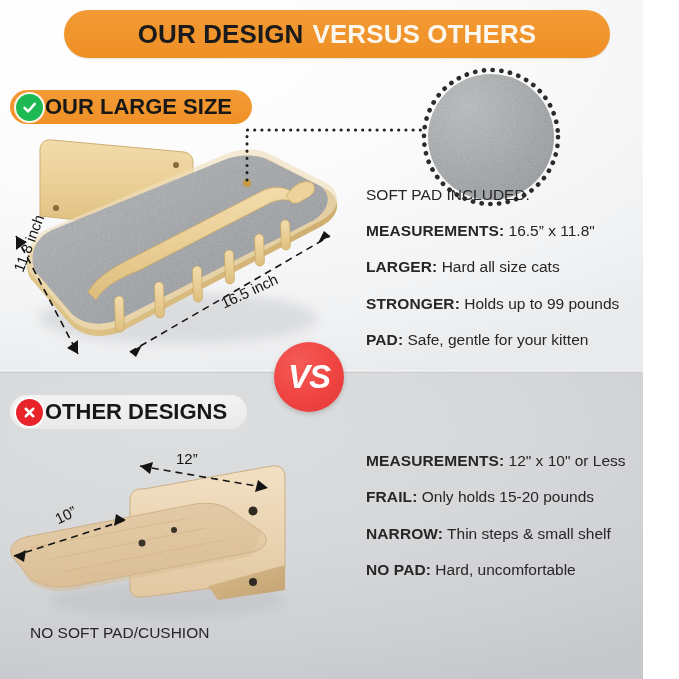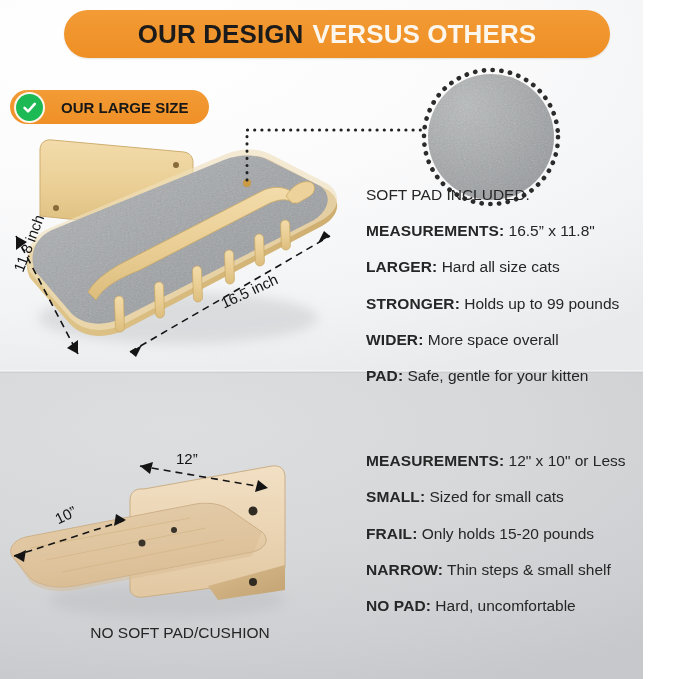--- a/index.html
+++ b/index.html
@@ -39,21 +39,21 @@
   .header-dark{color:#1b1b1b;}
   .header-light{color:#fdf6ec;margin-left:9px;}
 
   
   .badge{
     position:absolute;height:34px;display:flex;align-items:center;
     border-radius:18px;padding-left:6px;padding-right:20px;
   }
   .badge-ours{left:10px;top:90px;background:linear-gradient(to bottom,#f39b36,#ef9026);}
   .badge-others{left:10px;top:395px;background:linear-gradient(to bottom,#f3f3f3,#e9e9ea);}
-  .badge-label{font-size:15px;font-weight:bold;color:#171717;margin-left:2px;white-space:nowrap;padding-left:16px;}
+  .badge-label{font-size:22px;font-weight:bold;color:#171717;margin-left:2px;white-space:nowrap;}
 
   .icon-circle{width:27px;height:27px;border-radius:50%;flex:0 0 auto;position:relative;
                display:flex;align-items:center;justify-content:center;}
   .icon-check{background:#1db954;box-shadow:0 0 0 2px rgba(255,255,255,.9);}
   .icon-cross{background:#e8232a;box-shadow:0 0 0 2px rgba(255,255,255,.9);}
   .icon-circle svg{display:block;}
 
   
   .vs-badge{
     position:absolute;left:274px;top:342px;width:70px;height:70px;border-radius:50%;
@@ -69,21 +69,21 @@
   .list-bottom{top:452px;}
   .feature-row{font-size:15.5px;color:#262626;margin-bottom:18.5px;white-space:nowrap;line-height:1.15;}
   .feature-key{font-weight:bold;letter-spacing:.1px;}
   .feature-val{font-weight:normal;}
 
   .pad-caption{
     position:absolute;left:366px;top:186px;width:310px;text-align:left;
     font-size:15.5px;color:#262626;white-space:nowrap;
   }
   .nopad-caption{
-    position:absolute;left:30px;top:624px;width:300px;text-align:center;
+    position:absolute;left:30px;top:624px;width:300px;
     font-size:15.5px;color:#262626;white-space:nowrap;
   }
 
   
   .pad-swatch{
     position:absolute;left:428px;top:74px;width:126px;height:126px;border-radius:50%;
     overflow:hidden;
     background:
       radial-gradient(circle at 30% 25%, #b9bcbe 0%, #a9acae 40%, #9a9da0 75%, #8e9194 100%);
   }
@@ -117,21 +117,32 @@
 
   <div class="badge badge-ours">
     <span class="icon-circle icon-check">
       <svg width="17" height="17" viewBox="0 0 24 24" aria-hidden="true">
         <path d="M5 12.5 L10 17.5 L19.5 7" fill="none" stroke="#ffffff" stroke-width="3.6" stroke-linecap="round" stroke-linejoin="round"></path>
       </svg>
     </span>
     <span class="badge-label">OUR LARGE SIZE</span>
   </div>
 
-
+  <div class="badge badge-others">
+    <span class="icon-circle icon-cross">
+      <svg width="15" height="15" viewBox="0 0 24 24" aria-hidden="true">
+        <path d="M6 6 L18 18 M18 6 L6 18" fill="none" stroke="#ffffff" stroke-width="4" stroke-linecap="round"></path>
+      </svg>
+    </span>
+    <span class="badge-label">OTHER DESIGNS</span>
+  </div>
+
+  <div class="vs-badge">
+    <span class="vs-text">VS</span>
+  </div>
 
   <div class="pad-swatch">
     <svg class="felt" viewBox="0 0 126 126" preserveAspectRatio="none" aria-hidden="true">
       <defs>
         <filter id="feltTex" x="0" y="0" width="100%" height="100%">
           <feTurbulence type="fractalNoise" baseFrequency="0.55 0.95" numOctaves="4" seed="7"></feTurbulence>
           <feColorMatrix type="saturate" values="0"></feColorMatrix>
           <feComponentTransfer>
               <feFuncA type="linear" slope="0.8"></feFuncA>
             </feComponentTransfer>
@@ -292,39 +303,31 @@
     </div>
     <div class="feature-row">
       <span class="feature-key">LARGER:</span>
       <span class="feature-val">Hard all size cats</span>
     </div>
     <div class="feature-row">
       <span class="feature-key">STRONGER:</span>
       <span class="feature-val">Holds up to 99 pounds</span>
     </div>
     <div class="feature-row">
-      <span class="feature-key">WIDER:</span>
-      <span class="feature-val">More space overall</span>
-    </div>
-    <div class="feature-row">
       <span class="feature-key">PAD:</span>
       <span class="feature-val">Safe, gentle for your kitten</span>
     </div>
   </div>
 
   <div class="feature-list list-bottom">
     <div class="feature-row">
       <span class="feature-key">MEASUREMENTS:</span>
       <span class="feature-val">12" x 10" or Less</span>
     </div>
     <div class="feature-row">
-      <span class="feature-key">SMALL:</span>
-      <span class="feature-val">Sized for small cats</span>
-    </div>
-    <div class="feature-row">
       <span class="feature-key">FRAIL:</span>
       <span class="feature-val">Only holds 15-20 pounds</span>
     </div>
     <div class="feature-row">
       <span class="feature-key">NARROW:</span>
       <span class="feature-val">Thin steps &amp; small shelf</span>
     </div>
     <div class="feature-row">
       <span class="feature-key">NO PAD:</span>
       <span class="feature-val">Hard, uncomfortable</span>

